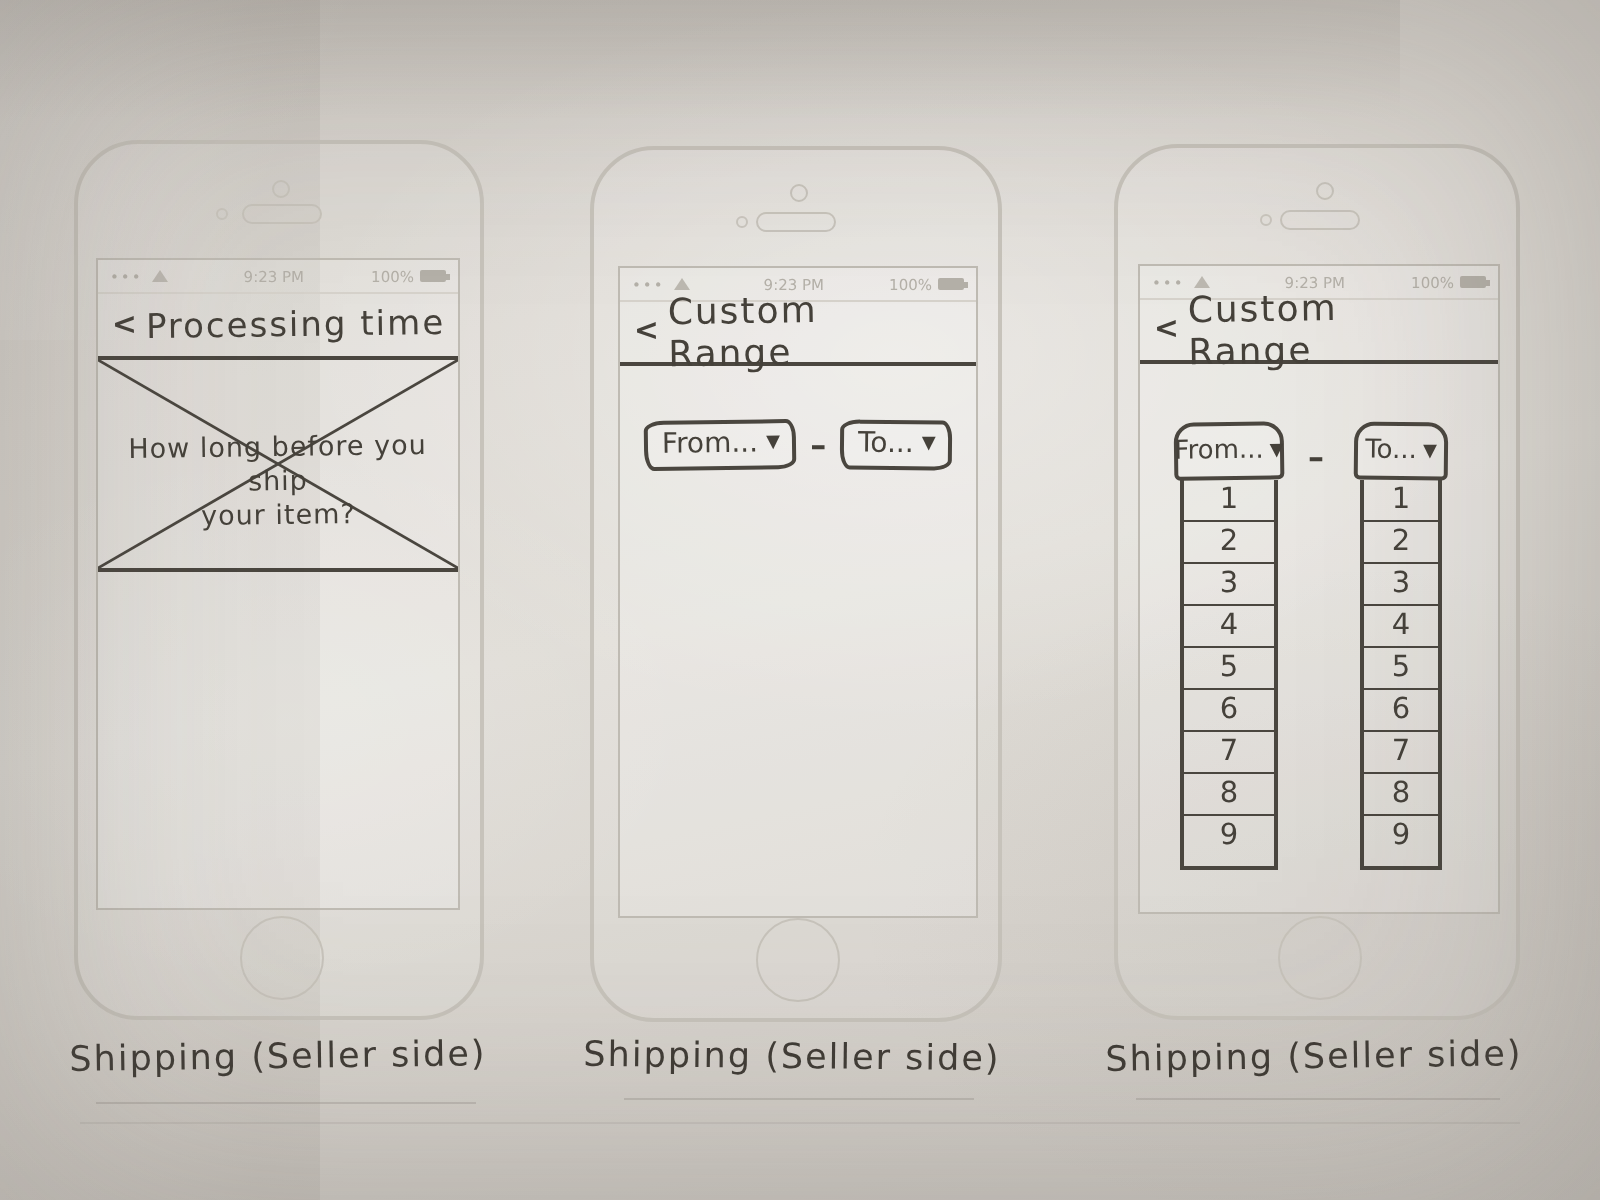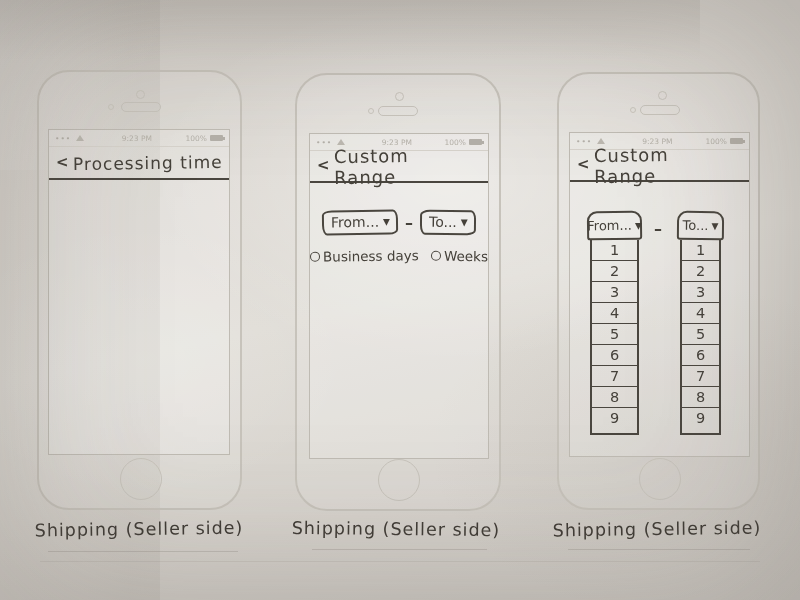--- a/index.html
+++ b/index.html
@@ -105,20 +105,30 @@
         <span class="sb-dots">•••</span>
         <span class="wifi"></span>
         <span class="sb-time">9:23 PM</span>
         <span class="sb-batt-label">100%</span>
         <span class="batt"></span>
       </div>
       <div class="hdr p1-hdr ink">
         <span class="chev hand">&lt;</span>
         <span class="ttl hand">Processing time</span>
       </div>
+      <div class="xbox ink">
+        <svg viewBox="0 0 100 100" preserveAspectRatio="none">
+          <line x1="0" y1="0" x2="100" y2="100" stroke="#4a463f" stroke-width="1.4" vector-effect="non-scaling-stroke"></line>
+          <line x1="100" y1="0" x2="0" y2="100" stroke="#4a463f" stroke-width="1.4" vector-effect="non-scaling-stroke"></line>
+        </svg>
+        <div class="xq hand">
+          <div>How long before you ship</div>
+          <div>your item?</div>
+        </div>
+      </div>
     </div>
   </div>
 
   <div class="phone" style="left:295px; top:73px; width:202px; height:434px;">
     <div class="camera" style="left:98px; top:17px;"></div>
     <div class="sidedot" style="left:71px; top:33px;"></div>
     <div class="speaker" style="left:81px; top:31px;"></div>
     <div class="home" style="left:81px; top:384px;"></div>
 
     <div class="screen" style="left:12px; top:58px; width:178px; height:324px;">
@@ -136,30 +146,20 @@
       <div class="ddrow ink" style="top:76px;">
         <div class="dd hand">
           <span>From...</span>
           <span class="arr">▼</span>
         </div>
         <span class="ddash">–</span>
         <div class="dd hand2">
           <span>To...</span>
           <span class="arr">▼</span>
         </div>
-      </div>
-      <div class="radiorow ink" style="top:114px;">
-        <span class="radio hand">
-          <span class="rdot"></span>
-          <span>Business days</span>
-        </span>
-        <span class="radio hand2">
-          <span class="rdot"></span>
-          <span>Weeks</span>
-        </span>
       </div>
     </div>
   </div>
 
   <div class="phone" style="left:557px; top:72px; width:199px; height:434px;">
     <div class="camera" style="left:99px; top:17px;"></div>
     <div class="sidedot" style="left:71px; top:33px;"></div>
     <div class="speaker" style="left:81px; top:31px;"></div>
     <div class="home" style="left:80px; top:384px;"></div>
 

